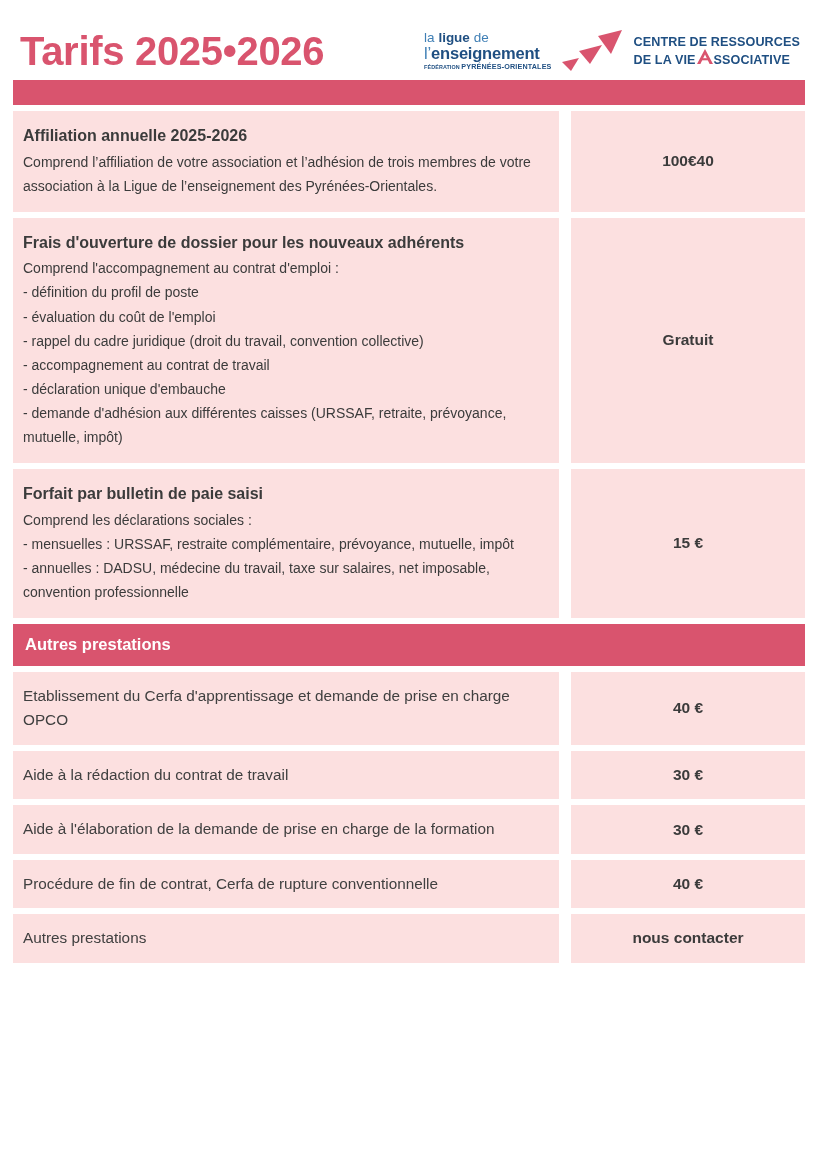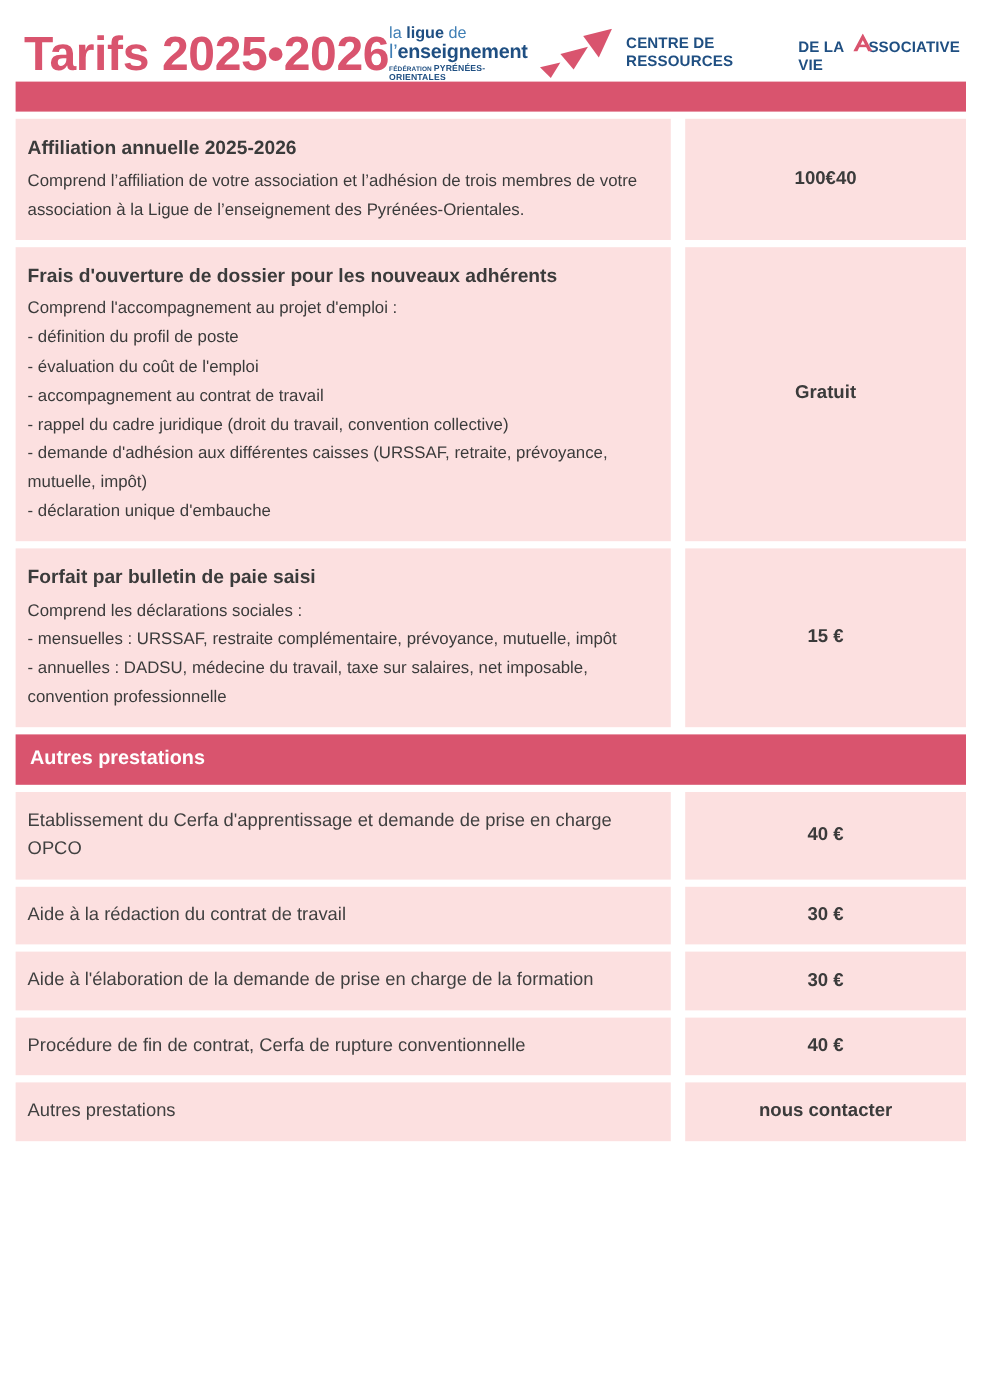--- a/index.html
+++ b/index.html
@@ -15,21 +15,21 @@
     position: relative;
     overflow: hidden;
   }
 
   
   .page-header {
     display: flex;
     align-items: center;
     justify-content: space-between;
     padding: 22px 16px 0 20px;
-    height: 68px;
+    height: 80px;
     box-sizing: border-box;
   }
   .page-title {
     font-size: 40px;
     font-weight: bold;
     color: #d9546e;
     letter-spacing: -0.3px;
     line-height: 1;
     white-space: nowrap;
   }
@@ -55,21 +55,21 @@
   .lg-l2 .lead { color: #3f7fb5; font-weight: normal; }
   .lg-l3 { font-size: 7.2px; font-weight: bold; color: #1f4f82; letter-spacing: 0.15px; margin-top: 1px; }
   .lg-l3 .fed { font-size: 5.4px; letter-spacing: 0.1px; }
 
   
   .logo-arrows { width: 62px; height: 42px; flex: 0 0 auto; }
 
   
   .logo-crva {
     display: flex;
-    flex-direction: row;
+    flex-direction: column;
     justify-content: center;
     line-height: 1.18;
     color: #1f4f82;
     font-weight: bold;
     font-size: 12.6px;
     letter-spacing: 0.1px;
   }
   .crva-l2 { display: flex; align-items: baseline; }
   .crva-a { position: relative; display: inline-block; width: 16px; height: 14px; margin: 0 1px; }
   .crva-a svg { position: absolute; left: 0; top: -1px; }
@@ -188,27 +188,27 @@
       <div class="cell-desc">
         <div class="desc-title">Affiliation annuelle 2025-2026</div>
         <div class="desc-line">Comprend l’affiliation de votre association et l’adhésion de trois membres de votre association à la Ligue de l’enseignement des Pyrénées-Orientales.</div>
       </div>
       <div class="cell-price">100€40</div>
     </div>
 
     <div class="row">
       <div class="cell-desc">
         <div class="desc-title">Frais d'ouverture de dossier pour les nouveaux adhérents</div>
-        <div class="desc-line">Comprend l'accompagnement au projet d'emploi :</div>
+        <div class="desc-line">Comprend l'accompagnement au contrat d'emploi :</div>
         <div class="desc-line">- définition du profil de poste</div>
         <div class="desc-line">- évaluation du coût de l'emploi</div>
+        <div class="desc-line">- rappel du cadre juridique (droit du travail, convention collective)</div>
         <div class="desc-line">- accompagnement au contrat de travail</div>
-        <div class="desc-line">- rappel du cadre juridique (droit du travail, convention collective)</div>
+        <div class="desc-line">- déclaration unique d'embauche</div>
         <div class="desc-line">- demande d'adhésion aux différentes caisses (URSSAF, retraite, prévoyance, mutuelle, impôt)</div>
-        <div class="desc-line">- déclaration unique d'embauche</div>
       </div>
       <div class="cell-price">Gratuit</div>
     </div>
 
     <div class="row">
       <div class="cell-desc">
         <div class="desc-title">Forfait par bulletin de paie saisi</div>
         <div class="desc-line">Comprend les déclarations sociales :</div>
         <div class="desc-line">- mensuelles : URSSAF, restraite complémentaire, prévoyance, mutuelle, impôt</div>
         <div class="desc-line">- annuelles : DADSU, médecine du travail, taxe sur salaires, net imposable, convention professionnelle</div>

